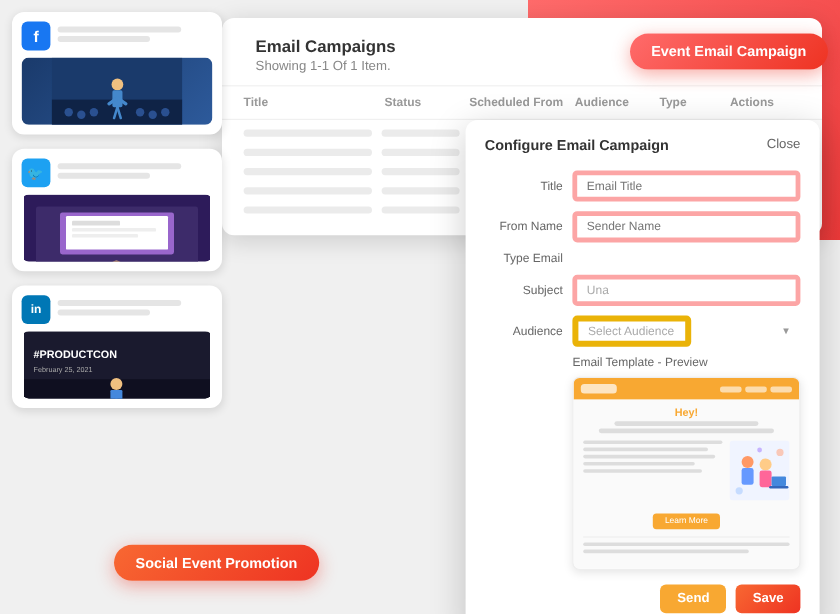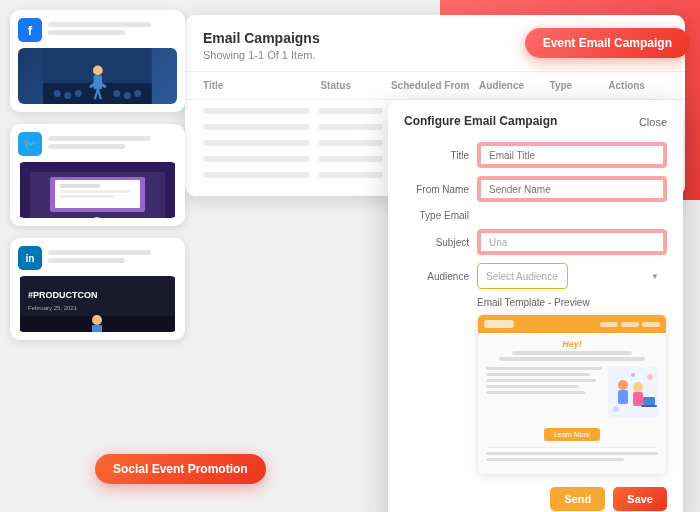--- a/index.html
+++ b/index.html
@@ -108,21 +108,21 @@
       width: 500px;
       background: white;
       border-radius: 10px;
       box-shadow: 0 4px 20px rgba(0,0,0,0.15);
       z-index: 3;
       padding: 0;
       overflow: hidden;
     }
 
     .email-panel-header {
-      padding: 15px 18px 10px;
+      padding: 15px 28px 10px;
       border-bottom: 1px solid #f0f0f0;
     }
 
     .email-panel-title {
       font-size: 14px;
       font-weight: 700;
       color: #333;
       margin-bottom: 3px;
     }
 
@@ -170,21 +170,21 @@
       background: white;
       border-radius: 10px;
       box-shadow: 0 8px 30px rgba(0,0,0,0.2);
       z-index: 10;
       padding: 14px 16px 16px;
     }
 
     .modal-header {
       display: flex;
       justify-content: space-between;
-      align-items: flex-end;
+      align-items: flex-start;
       margin-bottom: 14px;
     }
 
     .modal-title {
       font-size: 12px;
       font-weight: 700;
       color: #333;
     }
 
     .modal-close {
@@ -215,21 +215,21 @@
       border-radius: 4px;
       padding: 0 8px;
       font-size: 10px;
       color: #aaa;
       outline: none;
     }
 
     .form-select {
       flex: 1;
       height: 26px;
-      border: 1px solid #eab308;
+      border: 5px solid #eab308;
       border-radius: 4px;
       padding: 0 8px;
       font-size: 10px;
       color: #aaa;
       outline: none;
       background: white;
       -webkit-appearance: none;
     }
 
     .select-wrapper {
@@ -299,21 +299,20 @@
       padding: 6px 8px;
       background: #fafafa;
     }
 
     .preview-hey {
       font-size: 9px;
       font-weight: 700;
       color: #f8a832;
       text-align: center;
       margin-bottom: 2px;
-      font-style: italic;
     }
 
     .preview-subtitle-line {
       height: 4px;
       background: #ddd;
       border-radius: 2px;
       margin: 2px auto;
     }
 
     .preview-content-area {

